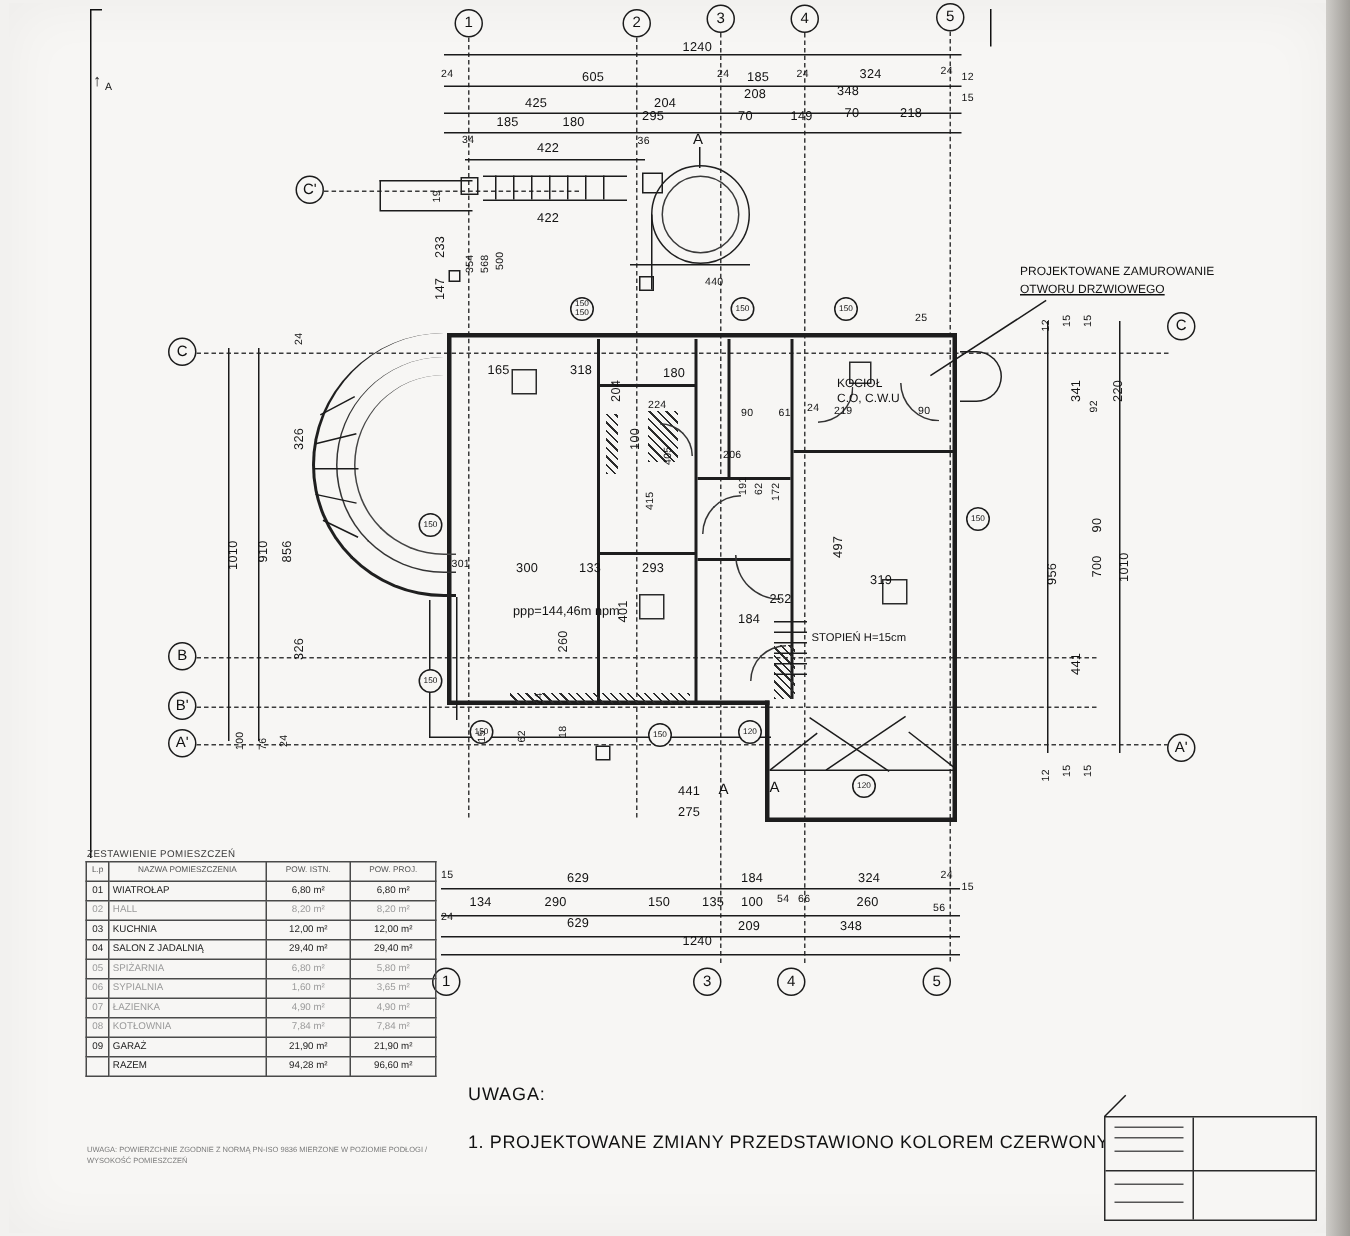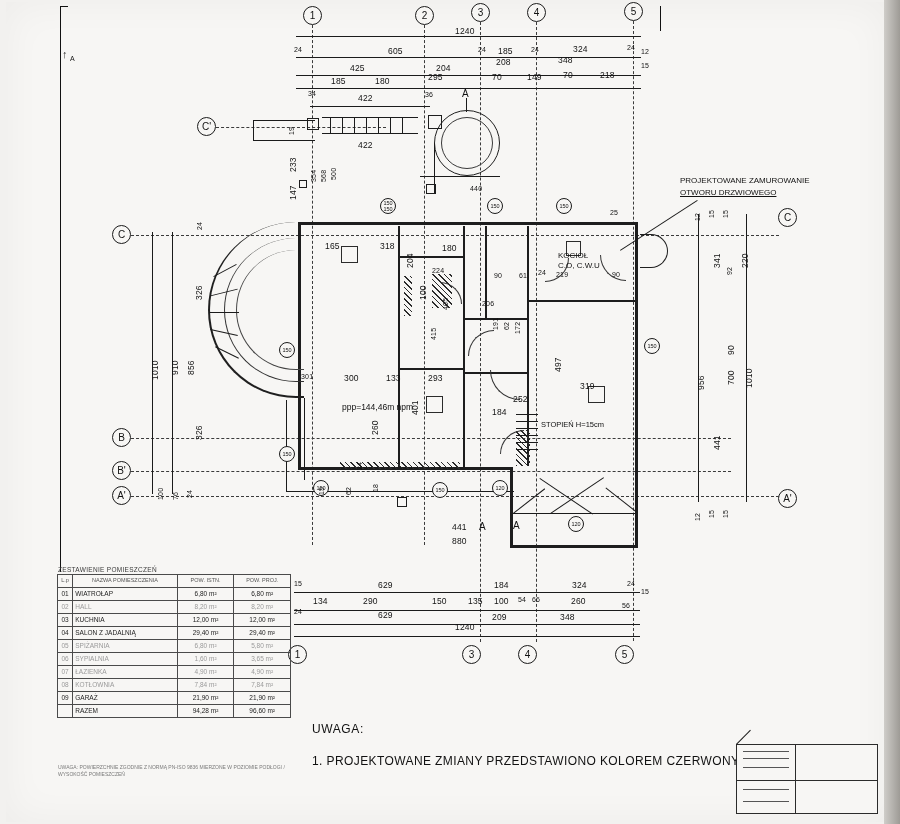--- a/index.html
+++ b/index.html
@@ -386,21 +386,21 @@
   <div class="dimtxt" style="left:386px; top:373px;">133</div>
   <div class="dimtxt" style="left:428px; top:373px;">293</div>
   <div class="dimtxt vert" style="left:410px; top:415px;">401</div>
   <div class="dimtxt vert" style="left:370px; top:435px;">260</div>
   <div class="dimtxt vert" style="left:418px; top:300px;">100</div>
   <div class="dimtxt" style="left:580px; top:381px;">319</div>
   <div class="dimtxt" style="left:492px; top:407px;">184</div>
   <div class="dimtxt" style="left:513px; top:394px;">252</div>
   <div class="dimtxt vert" style="left:553px; top:372px;">497</div>
   <div class="dimtxt" style="left:452px; top:522px;">441</div>
-  <div class="dimtxt" style="left:452px; top:536px;">880</div>
+  <div class="dimtxt" style="left:452px; top:536px;">275</div>
   <div class="dimtxt tiny" style="left:494px; top:272px;">90</div>
   <div class="dimtxt tiny" style="left:519px; top:272px;">61</div>
   <div class="dimtxt tiny" style="left:538px; top:269px;">24</div>
   <div class="dimtxt tiny" style="left:556px; top:271px;">219</div>
   <div class="dimtxt tiny" style="left:612px; top:271px;">90</div>
   <div class="dimtxt vert tiny" style="left:503px; top:330px;">62</div>
   <div class="dimtxt vert tiny" style="left:514px; top:334px;">172</div>
   <div class="dimtxt vert tiny" style="left:492px; top:330px;">191</div>
   <div class="dimtxt vert tiny" style="left:430px; top:340px;">415</div>
   <div class="dimtxt vert tiny" style="left:442px; top:310px;">405</div>

